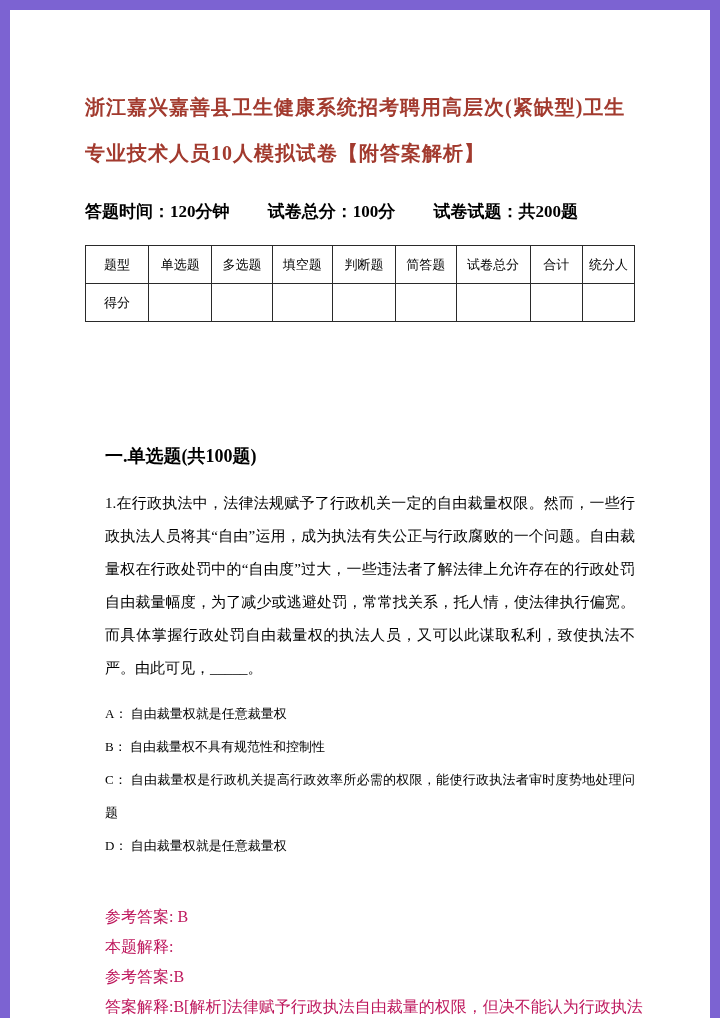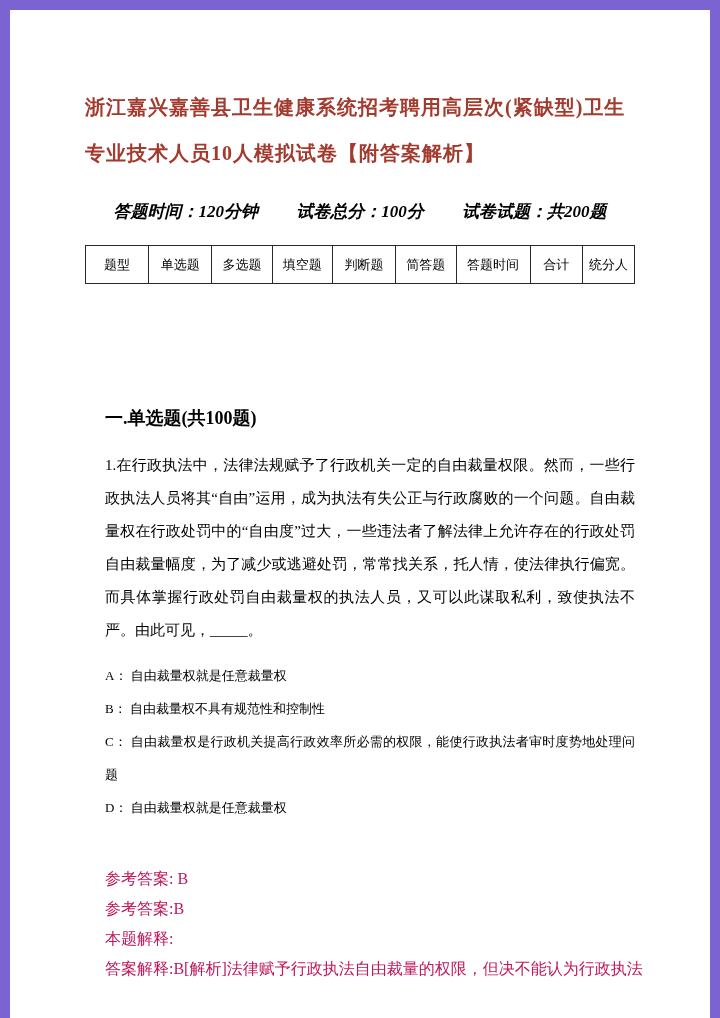--- a/index.html
+++ b/index.html
@@ -21,25 +21,24 @@
     color: #A23A2E;
     font-size: 20px;
     font-weight: bold;
     text-align: left;
     line-height: 46px;
     max-width: 560px;
     margin: 0 auto;
     letter-spacing: 1px;
   }
   .meta {
-    text-align: center;
+    text-align: left;
     font-weight: bold;
     font-size: 17px;
     margin-top: 24px;
-    font-style: italic;
   }
   .meta span + span { margin-left: 34px; }
   .score-table {
     width: 100%;
     border-collapse: collapse;
     table-layout: fixed;
     margin-top: 22px;
     font-size: 13px;
   }
   .score-table td {
@@ -98,38 +97,49 @@
         <col style="width:9.5%">
     </colgroup>
     <tbody>
       <tr>
         <td>题型</td>
         <td>单选题</td>
         <td>多选题</td>
         <td>填空题</td>
         <td>判断题</td>
         <td>简答题</td>
-        <td>答题时间</td>
+        <td>试卷总分</td>
         <td>合计</td>
         <td>统分人</td>
+      </tr>
+      <tr>
+        <td>得分</td>
+        <td></td>
+        <td></td>
+        <td></td>
+        <td></td>
+        <td></td>
+        <td></td>
+        <td></td>
+        <td></td>
       </tr>
     </tbody>
   </table>
 
   <h2 class="section">一.单选题(共100题)</h2>
 
   <p class="question">1.在行政执法中，法律法规赋予了行政机关一定的自由裁量权限。然而，一些行政执法人员将其“自由”运用，成为执法有失公正与行政腐败的一个问题。自由裁量权在行政处罚中的“自由度”过大，一些违法者了解法律上允许存在的行政处罚自由裁量幅度，为了减少或逃避处罚，常常找关系，托人情，使法律执行偏宽。而具体掌握行政处罚自由裁量权的执法人员，又可以此谋取私利，致使执法不严。由此可见，_____。</p>
 
   <div class="options">
     <p>A： 自由裁量权就是任意裁量权</p>
     <p>B： 自由裁量权不具有规范性和控制性</p>
     <p>C： 自由裁量权是行政机关提高行政效率所必需的权限，能使行政执法者审时度势地处理问题</p>
     <p>D： 自由裁量权就是任意裁量权</p>
   </div>
 
   <div class="answers">
     <p>参考答案: B</p>
+    <p>本题解释:</p>
     <p>参考答案:B</p>
-    <p>本题解释:</p>
     <p>答案解释:B[解析]法律赋予行政执法自由裁量的权限，但决不能认为行政执法</p>
   </div>
 
 </div>
 
 </body></html>

